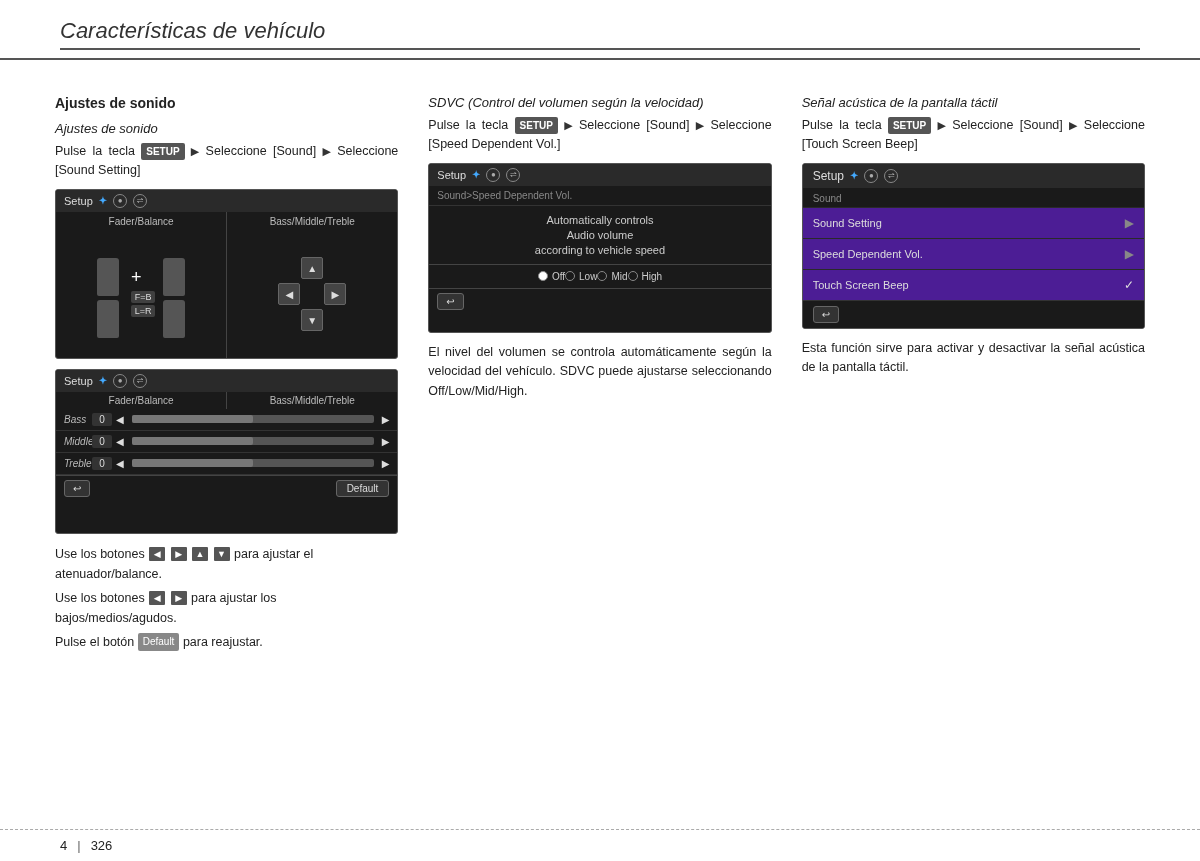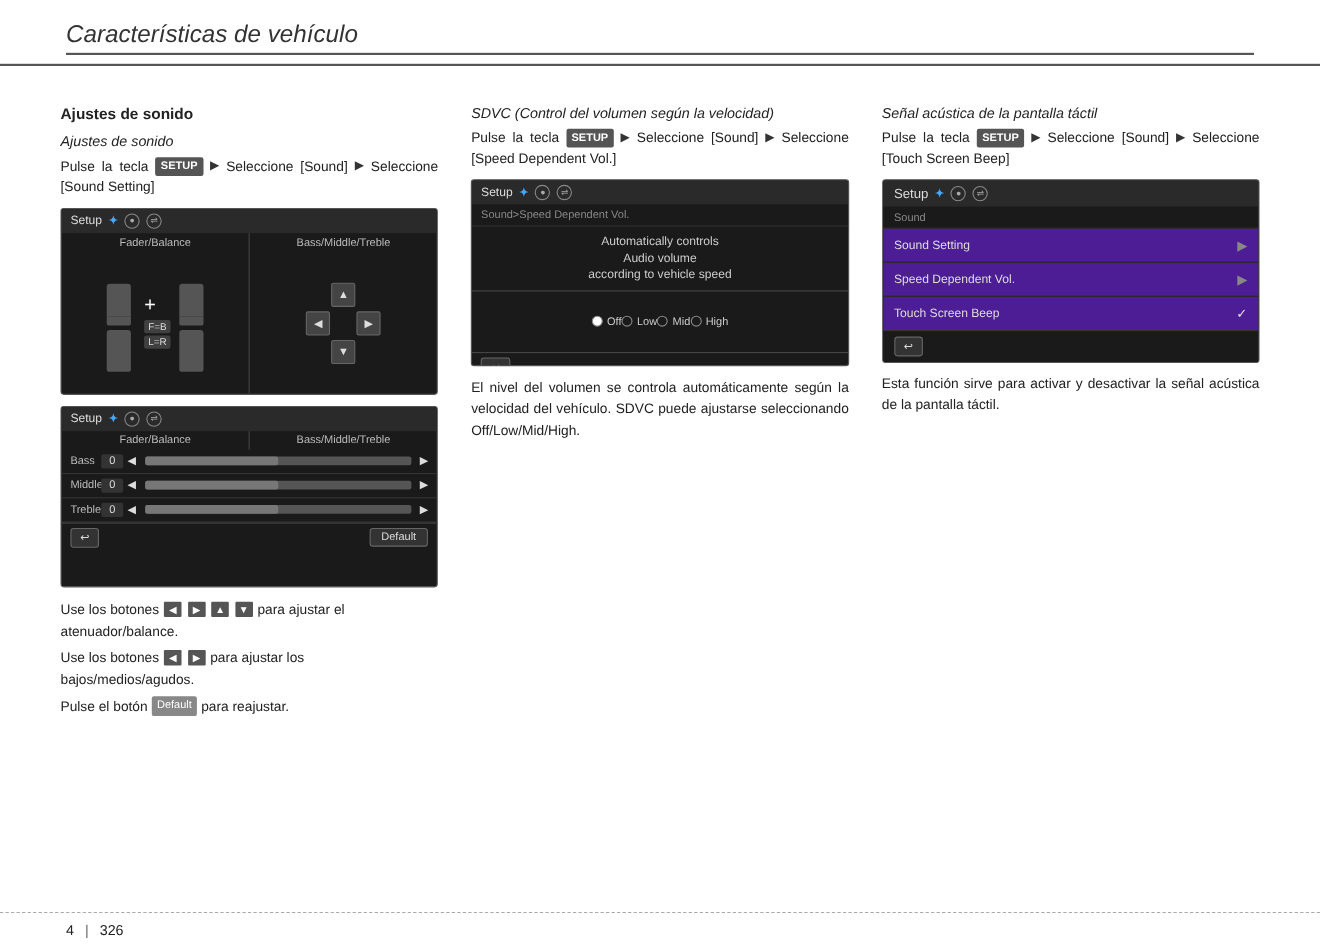--- a/index.html
+++ b/index.html
@@ -235,20 +235,21 @@
     .eq-row {
       display: flex;
       align-items: center;
       padding: 4px 8px;
       border-bottom: 1px solid #333;
     }
     .eq-label {
       color: #bbb;
       font-size: 10px;
       width: 28px;
+      font-style: italic;
     }
     .eq-val {
       background: #333;
       color: #ddd;
       font-size: 10px;
       width: 20px;
       text-align: center;
       border-radius: 2px;
       padding: 1px;
     }
@@ -293,21 +294,21 @@
       color: #ccc;
       font-size: 11px;
       text-align: center;
       gap: 3px;
     }
     .sdvc-options {
       display: flex;
       align-items: center;
       justify-content: center;
       gap: 0;
-      padding: 22px 8px;
+      padding: 6px 8px;
       border-top: 1px solid #444;
     }
     .sdvc-opt {
       display: flex;
       align-items: center;
       gap: 4px;
       color: #ccc;
       font-size: 10px;
     }
     .radio-circle {

